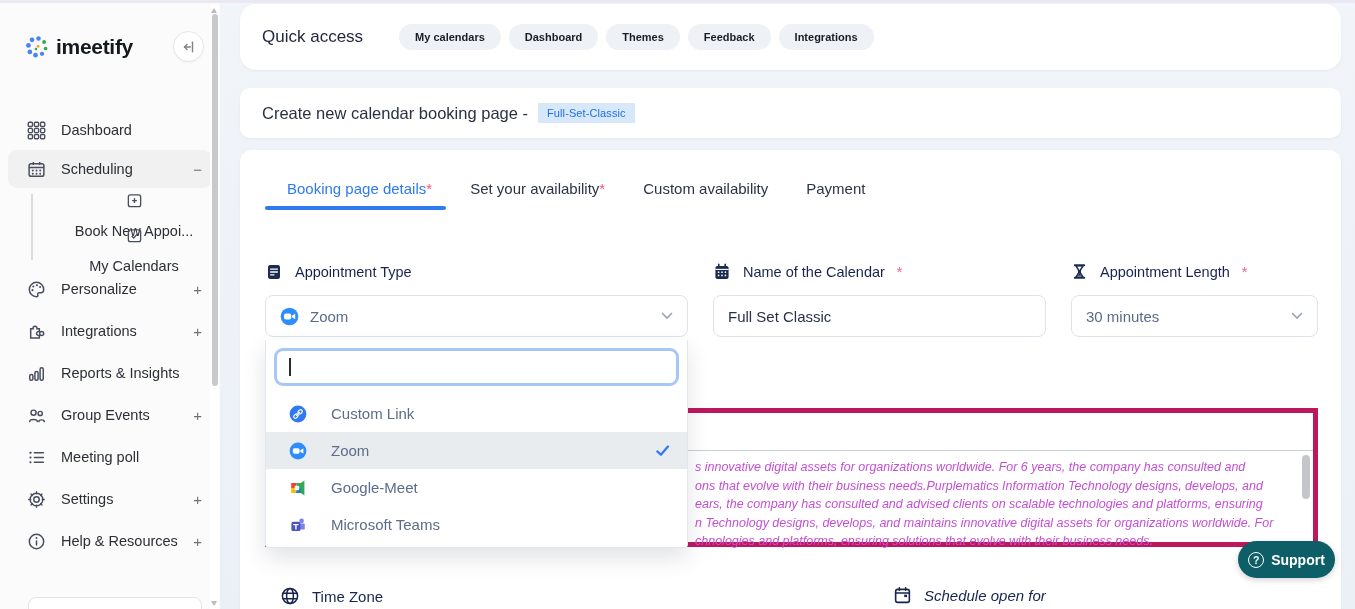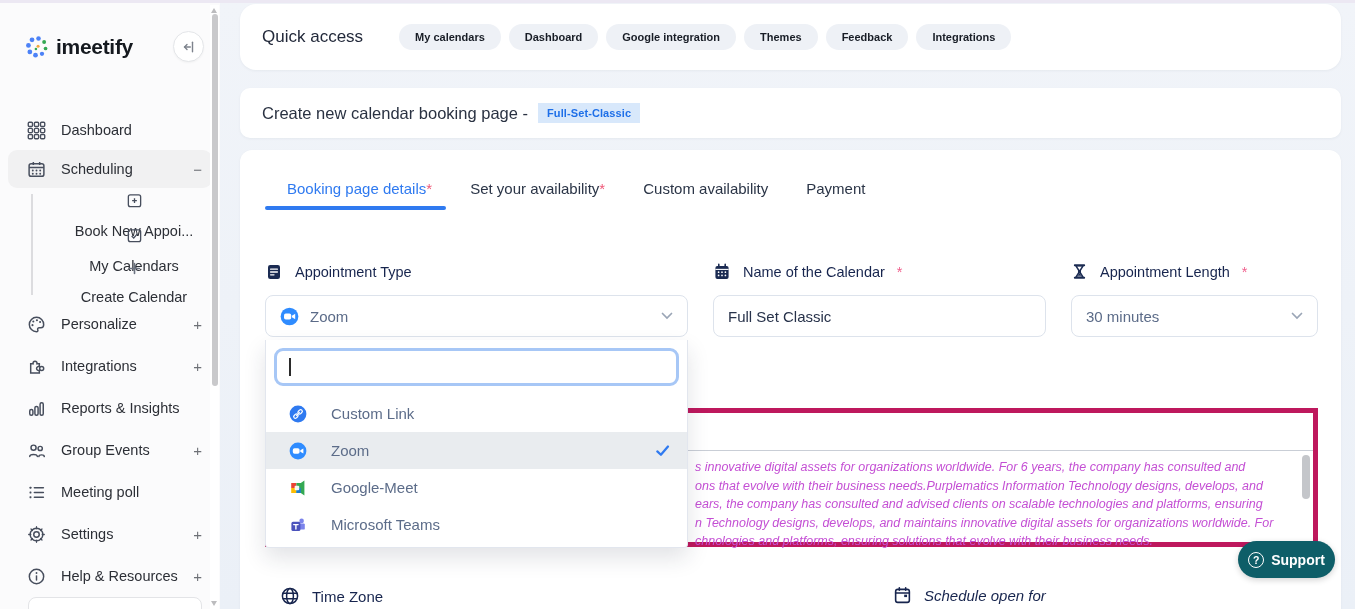--- a/index.html
+++ b/index.html
@@ -41,21 +41,21 @@
   .card { position:absolute; background:#fff; border-radius:16px; box-shadow:0 1px 3px rgba(28,42,66,.05); }
   #card-quick { left:240px; top:4px; width:1101px; height:66px; display:flex; align-items:center; padding-left:22px; }
   .qa-title { font-size:17px; color:#22293a; margin-right:36px; }
   .chips { display:flex; gap:8px; }
   .chip { background:#eef1f6; border-radius:14px; padding:7px 16px; font-size:11px; font-weight:700;
     color:#181d26; cursor:pointer; white-space:nowrap; }
 
   #card-header { left:240px; top:88px; width:1101px; height:50px; border-radius:10px;
     display:flex; align-items:center; padding-left:22px; }
   .page-title { font-size:16.5px; color:#2a3242; }
-  .tpl-badge { margin-left:10px; background:#d8e8fb; color:#1e6fe8; font-size:11px; font-weight:700;
+  .tpl-badge { margin-left:10px; background:#d8e8fb; color:#1e6fe8; font-size:11px; font-weight:400;
     padding:4px 9px; border-radius:0; letter-spacing:.1px; }
 
   #card-main { left:240px; top:150px; width:1101px; height:459px; border-radius:12px 12px 0 0; }
 
   
   .tabs { position:absolute; left:47px; top:24px; display:flex; gap:38px; font-size:15px; color:#2b3547; }
   .tab { cursor:pointer; line-height:30px; white-space:nowrap; }
   .tab.active { color:#2f7af0; font-weight:500; }
   .tab .req { color:#ef5777; }
   .tab-underline { position:absolute; left:25px; top:56px; width:181px; height:3.5px; background:#2f7af0; border-radius:2px; }
@@ -195,28 +195,20 @@
         </div>
         <div class="sub-item">
           <span class="nicon">
             <svg width="17" height="17" viewBox="0 0 18 18" fill="none" stroke="#474e5d" stroke-width="1.4">
               <rect x="2.5" y="3" width="13" height="12.5" rx="2"></rect>
                 <path d="M6 9.6l2.2 2.1 3.8-4.4"></path>
             </svg>
           </span>
           <span>My Calendars</span>
         </div>
-        <div class="sub-item">
-          <span class="nicon">
-            <svg width="13" height="13" viewBox="0 0 12 12" fill="none" stroke="#6b7280" stroke-width="1.5" stroke-linecap="round">
-              <path d="M6 1.5v9M1.5 6h9"></path>
-            </svg>
-          </span>
-          <span>Create Calendar</span>
-        </div>
       </div>
 
       <div class="nav-item tall">
         <span class="nicon">
           <svg width="19" height="19" viewBox="0 0 18 18" fill="none" stroke="#474e5d" stroke-width="1.4">
             <path d="M9 2.2a6.8 6.8 0 1 0 0 13.6c1.2 0 1.6-.8 1.2-1.7-.5-1.1.2-2.1 1.4-2.1h1.6c1.5 0 2.6-1.1 2.6-2.8A6.8 6.8 0 0 0 9 2.2z"></path>
             <g fill="#474e5d" stroke="none">
                 <circle cx="6" cy="6.2" r="1"></circle>
                 <circle cx="9.4" cy="5" r="1"></circle>
                 <circle cx="12.4" cy="6.6" r="1"></circle>
@@ -308,21 +300,20 @@
       <div class="sb-thumb"></div>
       <div class="sb-arrow down"></div>
     </div>
   </aside>
 
   <section class="card" id="card-quick">
     <span class="qa-title">Quick access</span>
     <div class="chips">
       <div class="chip">My calendars</div>
       <div class="chip">Dashboard</div>
-      <div class="chip">Google integration</div>
       <div class="chip">Themes</div>
       <div class="chip">Feedback</div>
       <div class="chip">Integrations</div>
     </div>
   </section>
 
   <section class="card" id="card-header">
     <span class="page-title">Create new calendar booking page -</span>
     <span class="tpl-badge">Full-Set-Classic</span>
   </section>

